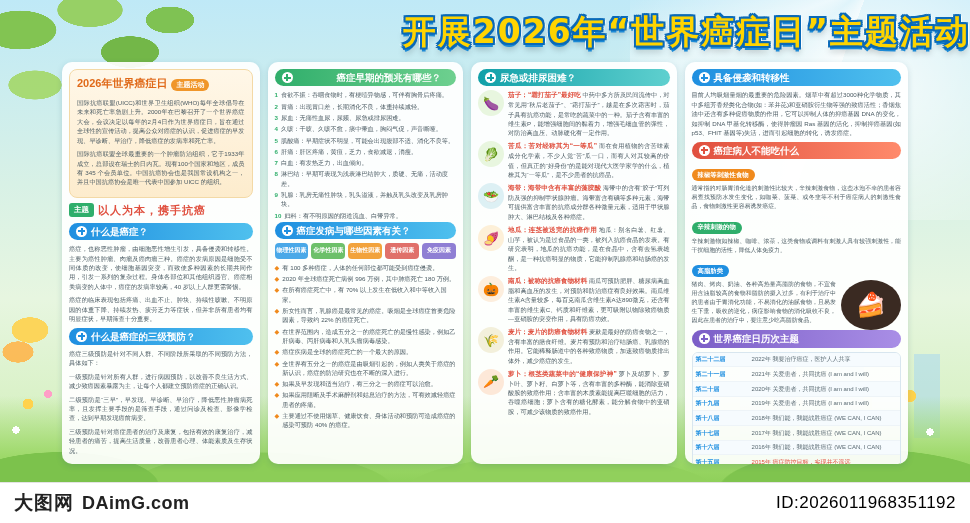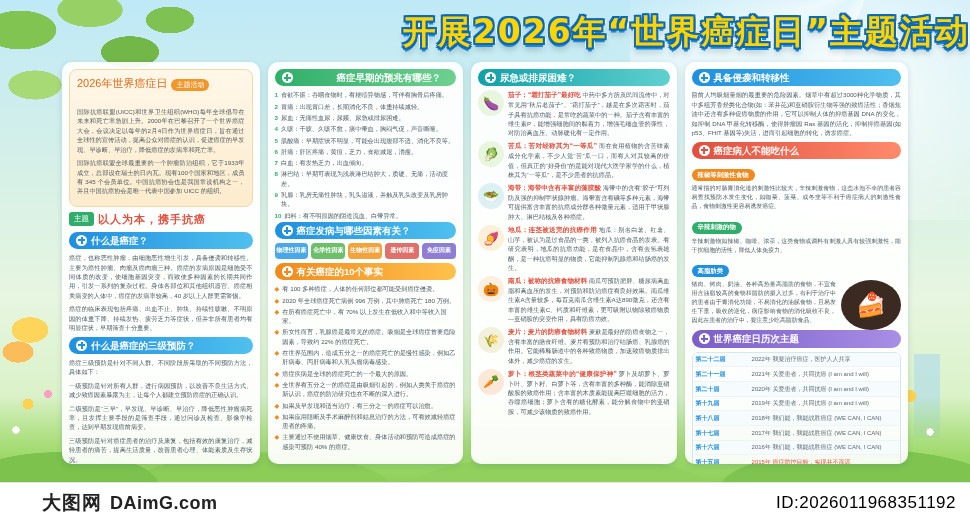--- a/index.html
+++ b/index.html
@@ -147,31 +147,31 @@
   .li .num.g{color:#2fae6b;}
   .li .num.o{color:#f08a1d;}
   .li .tx{flex:1;}
 
   
   .card1{
     background:linear-gradient(180deg,#fff7e8,#fdeccd);
     border:1px solid #f3d9a6; border-radius:8px; padding:6px 7px; margin-bottom:5px;
   }
   .card1 .t{
-    font-size:11px; font-weight:normal; color:#e06a1a; margin-bottom:16px;
+    font-size:11px; font-weight:bold; color:#e06a1a; margin-bottom:7px;
     display:flex; align-items:baseline; gap:4px;
   }
   .card1 .t .sub{
     font-size:7px; color:#fff; background:#f0962a; border-radius:8px; padding:1px 5px;
   }
   .slogan{
     display:flex; align-items:center; gap:4px; margin:4px 0 5px 0;
   }
   .slogan .tag{
-    background:#2fae6b; color:#fff; font-size:7.5px; font-weight:normal;
+    background:#2fae6b; color:#fff; font-size:7.5px; font-weight:bold;
     border-radius:3px; padding:2px 5px; flex:none;
   }
   .slogan .txt{
     color:#e0503f; font-size:11px; font-weight:bold; letter-spacing:1px;
   }
 
   
   .irow{ display:flex; gap:4px; align-items:flex-start; margin-bottom:4px;}
   .ico{
     width:26px; height:26px; border-radius:50%; flex:none;
@@ -230,21 +230,20 @@
   #footer{
     position:absolute; left:0; bottom:0; width:970px; height:41px;
     background:#ffffff; border-top:1px solid #e3e3e3;
     display:flex; align-items:center; justify-content:space-between;
     padding:0 14px;
   }
   .brand{display:flex; align-items:center; gap:8px;}
   .brand .mark{
     font-size:19px; font-weight:bold; color:#222; letter-spacing:1px;
     font-family:"DejaVu Sans","Liberation Sans",sans-serif;
-    margin-left:28px;
   }
   .brand .dom{font-size:18px; font-weight:bold; color:#222; letter-spacing:0.5px;}
   .idtxt{font-size:17px; color:#000000; letter-spacing:.5px;}
 </style>
 </head>
 <body>
 
 <div id="poster">
   <div class="sky-glow"></div>
   <div class="sun-ray"></div>
@@ -346,24 +345,20 @@
         <span>癌症发病与哪些因素有关？</span>
       </div>
       <div class="chips">
         <span class="chip">物理性因素</span>
         <span class="chip">化学性因素</span>
         <span class="chip">生物性因素</span>
         <span class="chip">遗传因素</span>
         <span class="chip">免疫因素</span>
       </div>
 
-      <div class="hd orange">
-        <span class="cross"></span>
-        <span>有关癌症的10个事实</span>
-      </div>
       <div>
         <div class="li">
             <span class="num o">◆</span>
             <span class="tx">有 100 多种癌症，人体的任何部位都可能受到癌症侵袭。</span>
           </div>
         <div class="li">
             <span class="num o">◆</span>
             <span class="tx">2020 年全球癌症死亡病例 996 万例，其中肺癌死亡 180 万例。</span>
           </div>
         <div class="li">

